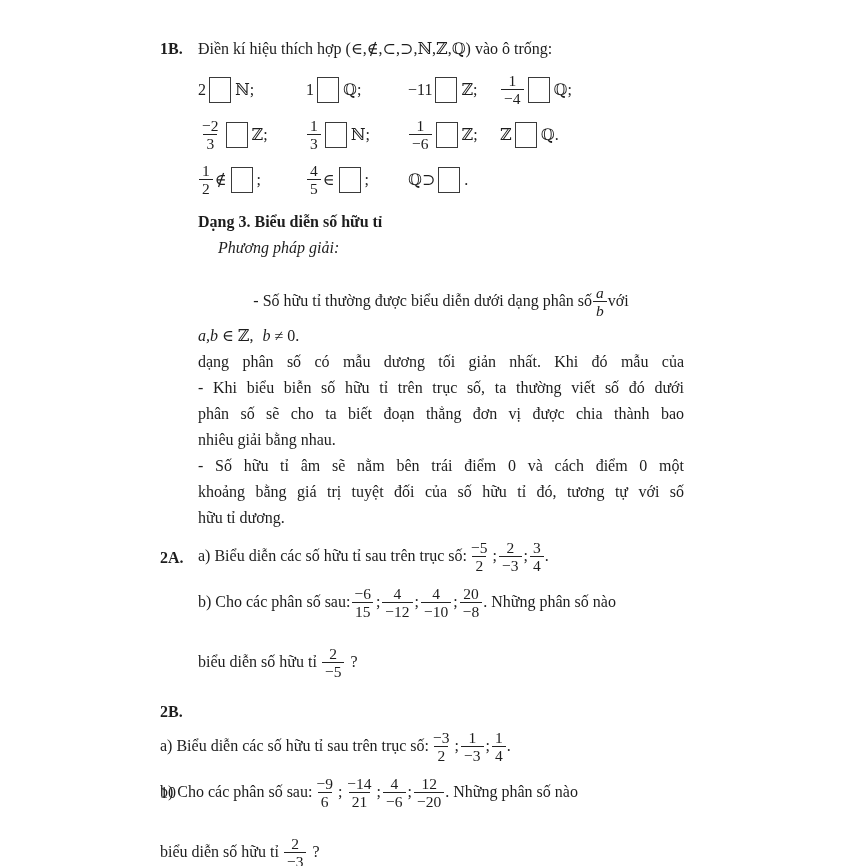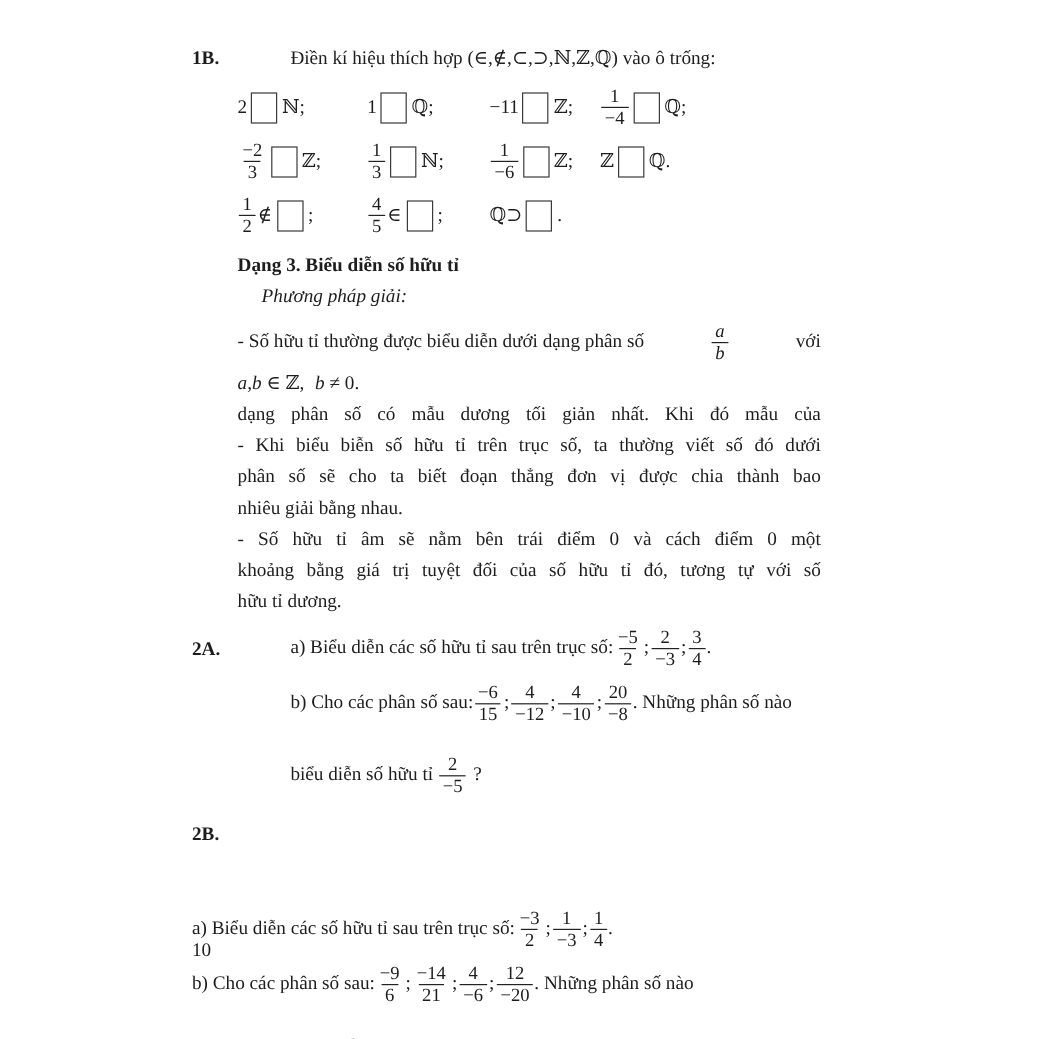--- a/index.html
+++ b/index.html
@@ -7,21 +7,21 @@
     position:relative;
     width:866px;height:866px;
     background:#ffffff;
     color:#1d1d1d;
     font-family:"Liberation Serif","DejaVu Serif","DejaVu Sans",serif;
     font-size:16px;line-height:26px;
     overflow:hidden;
   }
   .content{position:absolute;left:160px;top:36px;width:530px;}
   .i{font-style:italic;}
-  .exrow{display:flex;gap:44px;}
+  .exrow{display:flex;}
   .exlabel{width:38px;flex-shrink:0;font-weight:700;}
   .exbody{width:486px;}
   .indent{margin-left:38px;width:486px;}
   .jl{text-align:justify;text-align-last:justify;}
   
   .fillgrid{margin-left:38px;margin-top:6px;}
   .fillrow{display:flex;align-items:center;min-height:43px;margin-bottom:2px;}
   .fi{display:flex;align-items:center;white-space:nowrap;}
   .fi-1{width:108px;}
   .fi-2{width:102px;}
@@ -36,21 +36,21 @@
     display:inline-flex;flex-direction:column;align-items:center;
     vertical-align:middle;line-height:17px;font-size:15.5px;
     margin:0 1px;
   }
   .frac .fn,.frac .fd{padding:0 3px;display:block;text-align:center;}
   .frac .fd{border-top:1.2px solid #222;}
   .sym{margin:0 1px;}
   .sep{margin:0 1px;}
   .dang{margin-left:38px;margin-top:8px;font-weight:700;}
   .method{margin-left:58px;font-style:italic;}
-  .p1l1{margin-top:2px;height:44px;display:flex;align-items:center;justify-content:space-between;}
+  .p1l1{margin-top:18px;height:44px;display:flex;align-items:center;justify-content:center;}
   .tallline{min-height:42px;display:flex;align-items:center;white-space:nowrap;}
   .mt4{margin-top:4px;} .mt6{margin-top:6px;flex-direction:column;} .mt2{margin-top:18px;}
   .pagenum{position:absolute;left:160px;top:780px;}
   .sp{margin-left:5px;}
 </style>
 </head>
 <body>
 
 <div class="page">
   <div class="content">

